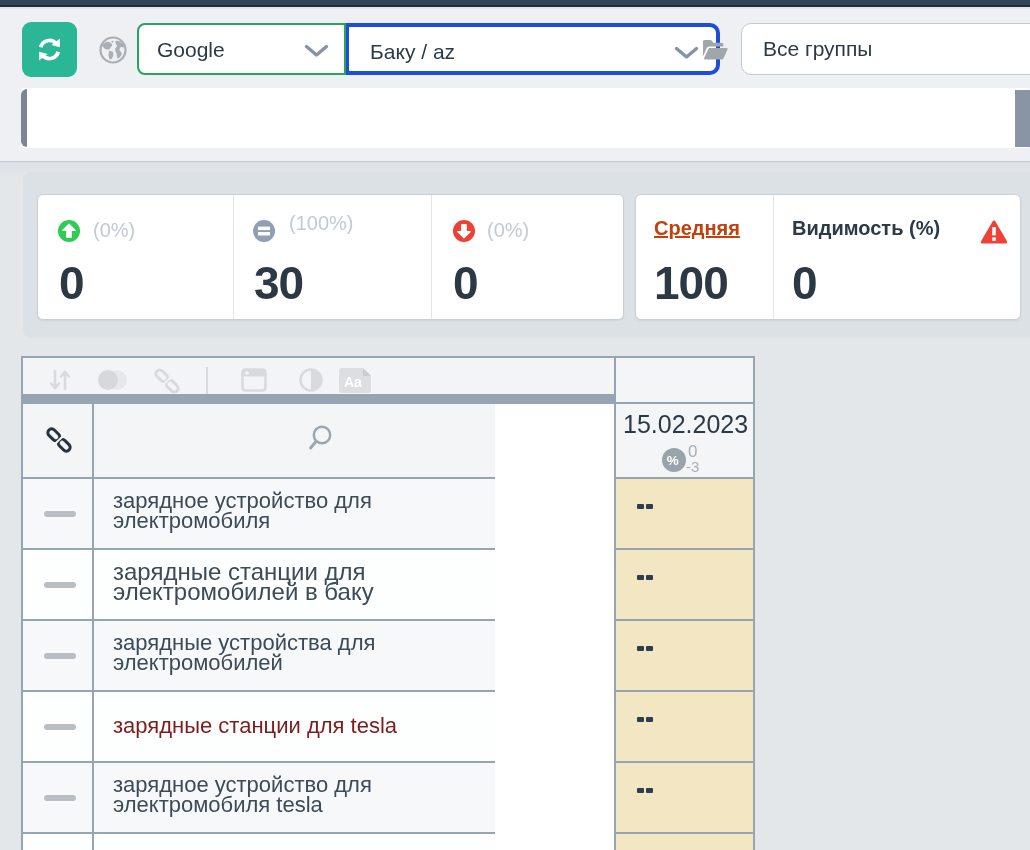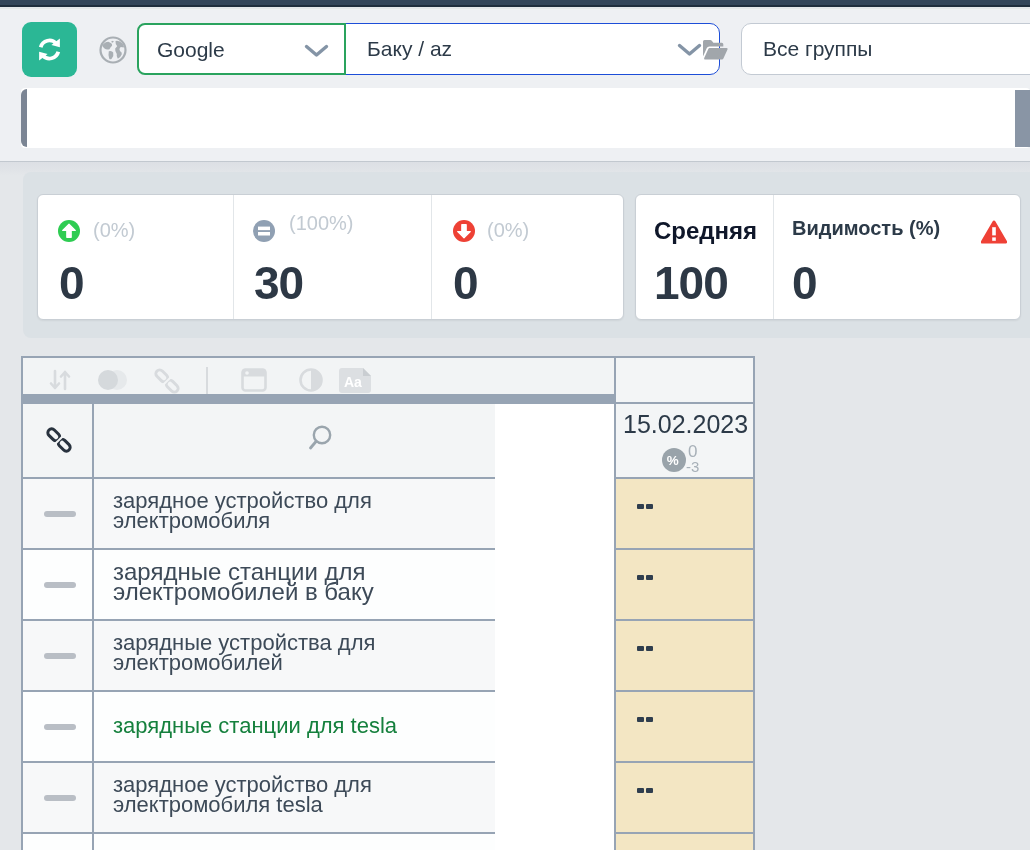--- a/index.html
+++ b/index.html
@@ -33,21 +33,21 @@
   <path d="M13 4.8 l2 0.8 -1.5 1.2 -1.3 -0.8 Z" fill="#a9afb4"></path>
 </svg>
 
 <div class="abs" style="left:137px;top:23px;width:209px;height:52px;background:#fff;border:2px solid #2aa35e;border-radius:8px 0 0 8px;z-index:2;">
   <span class="abs" style="left:18px;top:13px;font-size:21px;color:#2c3a48;">Google</span>
   <svg class="abs" style="right:15px;top:19px;" width="25" height="14" viewBox="0 0 25 14">
     <path d="M2.5 2.5 L12.5 11 L22.5 2.5" fill="none" stroke="#8494a6" stroke-width="3.4" stroke-linecap="round" stroke-linejoin="round"></path>
   </svg>
 </div>
 
-<div class="abs" style="left:345px;top:23px;width:375px;height:52px;background:#fff;border:1px solid #1d4ed8;border-radius:0 10px 10px 0;">
+<div class="abs" style="left:345px;top:23px;width:375px;height:52px;background:#fff;border:4px solid #1d4ed8;border-radius:0 10px 10px 0;">
   <span class="abs" style="left:21px;top:13px;font-size:21px;color:#2c3a48;">Баку / az</span>
   <svg class="abs" style="right:17px;top:19px;" width="25" height="14" viewBox="0 0 25 14">
     <path d="M2.5 2.5 L12.5 11 L22.5 2.5" fill="none" stroke="#8494a6" stroke-width="3.4" stroke-linecap="round" stroke-linejoin="round"></path>
   </svg>
 </div>
 
 <svg class="abs" style="left:701px;top:37px;" width="29" height="26" viewBox="0 0 29 26">
   <path d="M2 4.5 Q2 3 3.5 3 H9.2 Q10.2 3 10.8 3.8 L12.4 5.8 H20.8 Q22.3 5.8 22.3 7.3 V9.5 H8.3 Q6.5 9.5 5.8 11.1 L2.1 19.2 Q2 18.9 2 18.6 Z" fill="#a1a6ab"></path>
   <path d="M7.3 12 Q7.7 11 8.8 11 H25.6 Q27.2 11 26.5 12.5 L22.4 21.5 Q22 22.5 20.9 22.5 H4.1 Q2.5 22.5 3.2 21 Z" fill="#a1a6ab"></path>
 </svg>
@@ -85,21 +85,21 @@
 
 <svg class="abs" style="left:453px;top:220px;" width="22" height="22" viewBox="0 0 22 22">
   <circle cx="11" cy="11" r="11" fill="#ee4135"></circle>
   <path d="M11 17.8 L4.7 11.5 H8.8 V4.7 H13.2 V11.5 H17.3 Z" fill="#fff" stroke="#fff" stroke-width="1.2" stroke-linejoin="round"></path>
 </svg>
 <span class="abs" style="left:487px;top:219px;font-size:20px;color:#c2cad2;">(0%)</span>
 <span class="abs" style="left:453px;top:259.5px;font-size:46px;line-height:46px;font-weight:bold;color:#2d3845;letter-spacing:-1px;">0</span>
 
 <div class="abs" style="left:635px;top:194px;width:386px;height:126px;background:#fff;border:1px solid #c9cfd5;border-radius:6px;box-shadow:0 1px 2px rgba(0,0,0,0.06);"></div>
 <div class="abs" style="left:773px;top:195px;width:1px;height:124px;background:#e2e6e9;"></div>
-<span class="abs" style="left:654px;top:217px;font-size:24px;font-weight:bold;color:#0f172a;">Средняя</span>
+<span class="abs" style="left:654px;top:217px;font-size:20px;font-weight:bold;color:#c2410c;text-decoration:underline;">Средняя</span>
 <span class="abs" style="left:654px;top:259.5px;font-size:46px;line-height:46px;font-weight:bold;color:#2d3845;letter-spacing:-1px;">100</span>
 <span class="abs" style="left:792px;top:217px;font-size:20px;font-weight:bold;color:#2c3a48;">Видимость (%)</span>
 <svg class="abs" style="left:981px;top:220px;" width="26" height="24" viewBox="0 0 26 24">
   <path d="M13 2 L24.7 22 H1.3 Z" fill="#ef4136" stroke="#ef4136" stroke-width="3" stroke-linejoin="round"></path>
   <rect x="11.2" y="7.2" width="3.6" height="8.2" fill="#fff"></rect>
   <rect x="11.2" y="17.4" width="3.6" height="3.4" fill="#fff"></rect>
 </svg>
 <span class="abs" style="left:792px;top:259.5px;font-size:46px;line-height:46px;font-weight:bold;color:#2d3845;letter-spacing:-1px;">0</span>
 
 <div class="abs" style="left:21px;top:356px;width:734px;height:494px;background:#97a4b4;overflow:hidden;">
@@ -201,21 +201,21 @@
     <div class="abs" style="left:19px;top:12px;">зарядные устройства для<br>электромобилей</div>
   </div>
   <div class="abs" style="left:595px;top:265px;width:137px;height:69px;background:#f3e6c3;">
     <div class="abs" style="left:21px;top:25px;width:7px;height:5px;background:#2f3e4e;border-radius:1px;"></div>
       <div class="abs" style="left:29.8px;top:25px;width:7px;height:5px;background:#2f3e4e;border-radius:1px;"></div>
   </div>
 
   <div class="abs" style="left:2px;top:336px;width:69px;height:69px;background:#fdfefe;">
     <div class="abs" style="left:21px;top:31.5px;width:32px;height:6px;border-radius:3px;background:#b9bec5;"></div>
   </div>
-  <div class="abs" style="left:73px;top:336px;width:520px;height:69px;background:#fdfefe;font-size:22px;line-height:20px;color:#15803d;">
+  <div class="abs" style="left:73px;top:336px;width:520px;height:69px;background:#fdfefe;font-size:22px;line-height:20px;color:#7f1d1d;">
     <div class="abs" style="left:19px;top:24px;">зарядные станции для tesla</div>
   </div>
   <div class="abs" style="left:595px;top:336px;width:137px;height:69px;background:#f3e6c3;">
     <div class="abs" style="left:21px;top:25px;width:7px;height:5px;background:#2f3e4e;border-radius:1px;"></div>
       <div class="abs" style="left:29.8px;top:25px;width:7px;height:5px;background:#2f3e4e;border-radius:1px;"></div>
   </div>
 
   <div class="abs" style="left:2px;top:407px;width:69px;height:69px;background:#f7f8f9;">
     <div class="abs" style="left:21px;top:31.5px;width:32px;height:6px;border-radius:3px;background:#b9bec5;"></div>
   </div>

